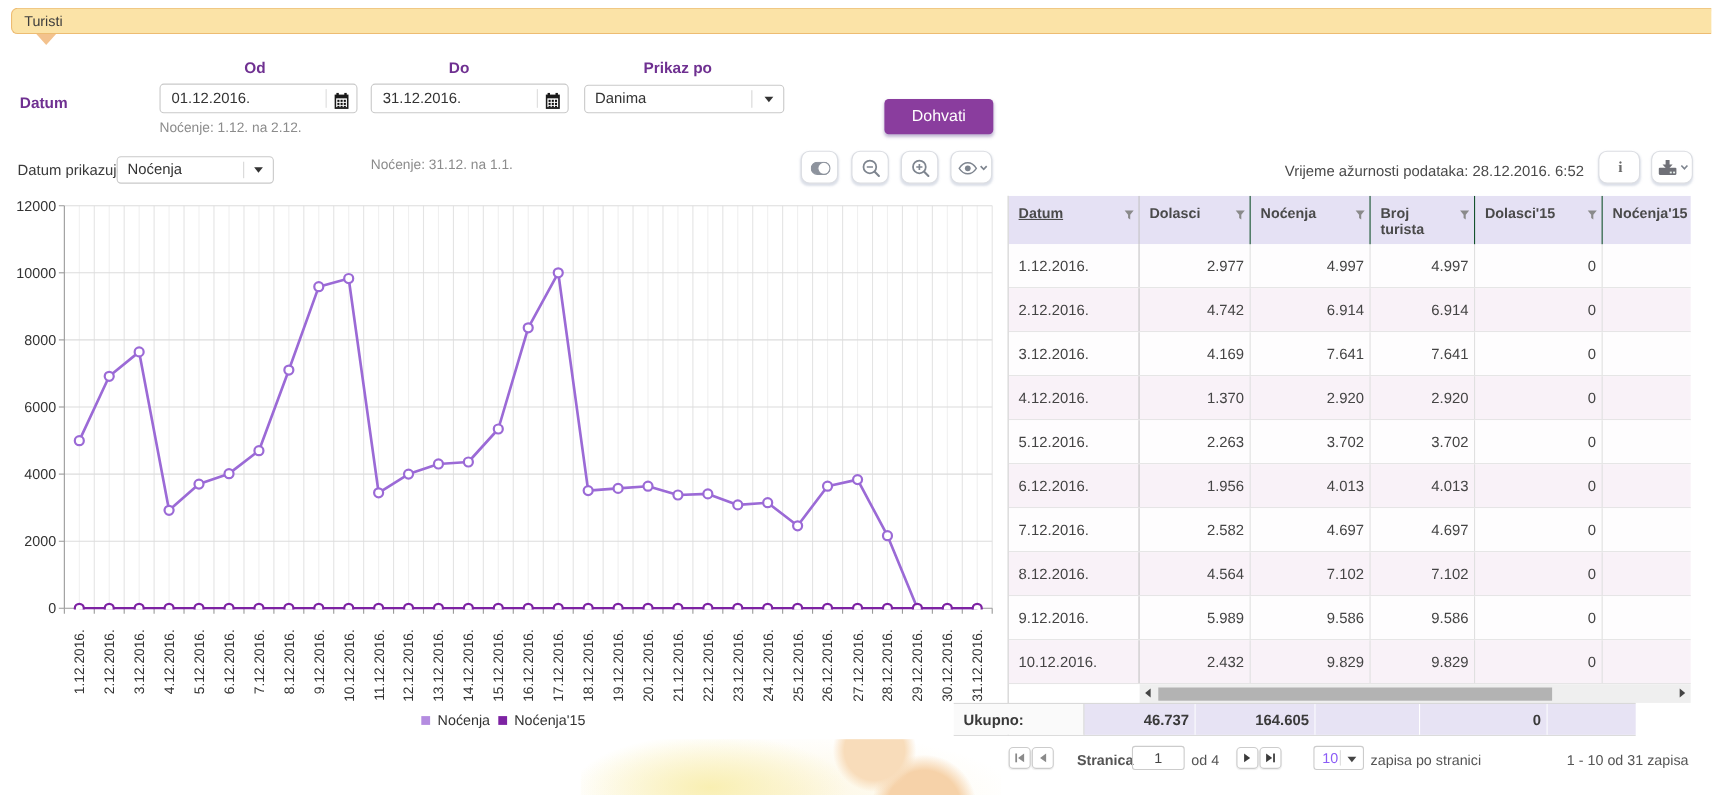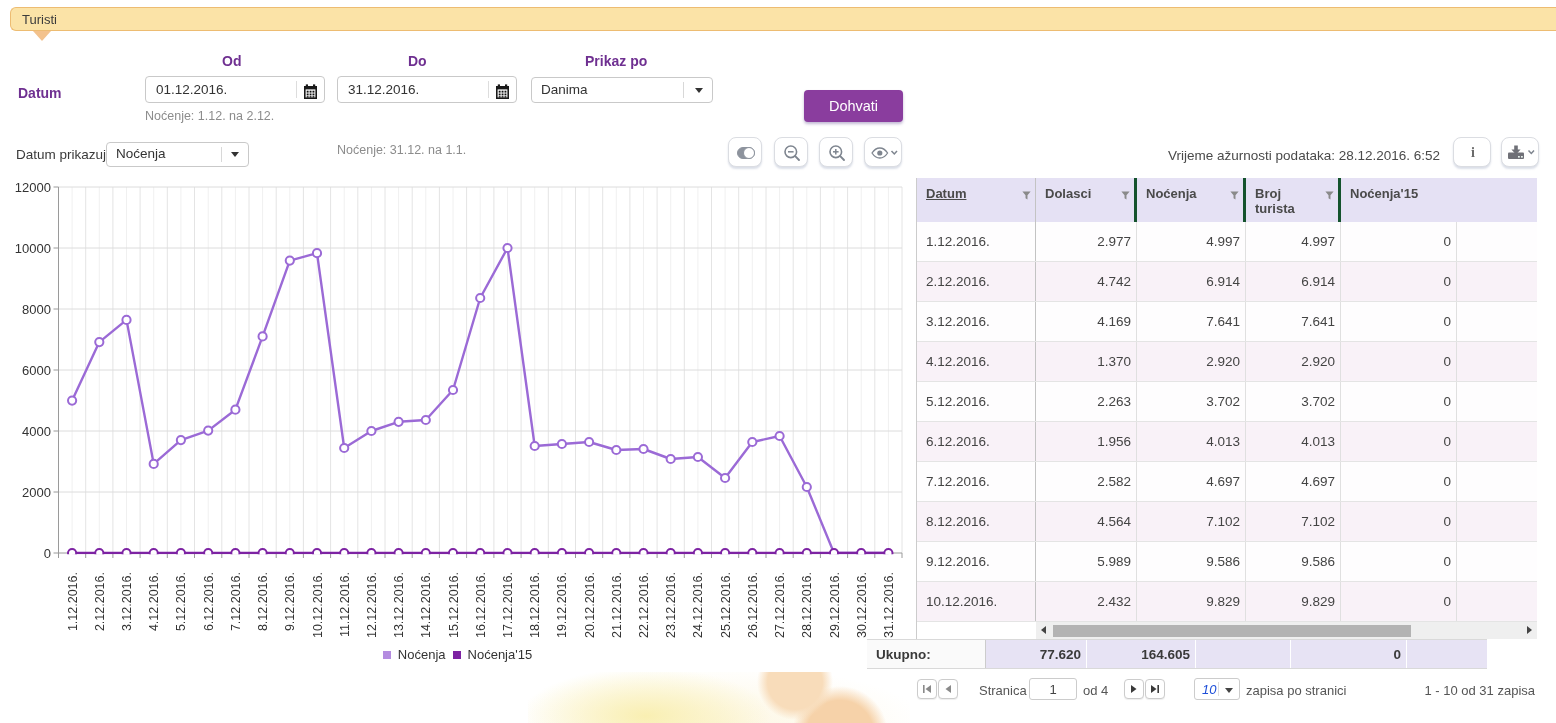--- a/index.html
+++ b/index.html
@@ -23,21 +23,21 @@
 .tbtn { background:#fff; border:1px solid #dbdde2; border-radius:8px; box-shadow:0 2px 2px rgba(175,185,205,.45); height:30px; }
 
 .graflabel { left:16px; top:147px; font-size:13.5px; color:#3a3a3a; }
 .vrijeme { top:148px; left:1040px; width:400px; text-align:right; font-size:13.5px; color:#4a4a4a; }
 
 .legend { top:647px; left:0; width:915px; text-align:center; font-size:13px; color:#333; }
 .legend .sq { display:inline-block; width:8px; height:8px; margin:0 7px 0 7px; }
 
 #grid { left:917px; top:178px; width:620px; overflow:hidden; }
 .thead { display:flex; width:650px; height:44px; background:#e5e1f4; font-weight:bold; font-size:13px; color:#4a4a4a; }
-.th { position:relative; padding:8px 22px 0 9px; border-right:3px solid #14532d; line-height:15px; }
+.th { position:relative; padding:8px 22px 0 9px; border-right:1px solid #14532d; line-height:15px; }
 .th.last { border-right:none; }
 .tr { display:flex; width:650px; height:40px; background:#fefdfe; border-bottom:1px solid #e4e4e4; font-size:13.5px; color:#444; }
 .tr.alt { background:#f9f2f8; }
 .td { padding:12px 5px 0 9px; border-right:1px solid #e0e0e0; overflow:hidden; white-space:nowrap; }
 .td.num { text-align:right; padding-right:5px; }
 .c0 { width:119px; border-right:1px solid #c3c3c3 !important; }
 .c1 { width:101px; } .c2 { width:109px; } .c3 { width:95px; } .c4 { width:116px; } .c5 { width:110px; border-right:none; }
 .filtic { position:absolute; right:4px; top:13px; }
 
 .scrollstrip { left:1036px; top:622px; width:501px; height:17px; background:#efefef; }
@@ -47,21 +47,21 @@
 .ukup { display:flex; left:867px; top:639px; width:620px; height:30px; font-weight:bold; font-size:13.5px; color:#3a3a3a; border-bottom:1px solid #d9d9d9; border-top:1px solid #d9d9d9; }
 .uc { padding-top:7px; background:#e7e3f4; border-right:1px solid #fff; }
 .uc.first { background:#fafafa; padding-left:9px; border-right:1px solid #ccc; }
 .uc.num { text-align:right; padding-right:5px; }
 
 .pager { left:917px; top:676px; width:620px; height:30px; font-size:13px; color:#555; }
 .pbtn { position:absolute; top:3px; width:20px; height:20px; background:#fff; border:1px solid #ccc; border-radius:4px; box-shadow:0 1px 1px rgba(0,0,0,.07); }
 .pbtn svg { position:absolute; left:4px; top:4px; }
 .ptxt { position:absolute; top:7px; }
 .pinput { position:absolute; left:112px; top:2px; width:48px; height:22px; border:1px solid #ccc; border-radius:3px; text-align:center; line-height:22px; color:#444; }
-.psel { position:absolute; left:277px; top:2px; width:46px; height:22px; border:1px solid #ccc; border-radius:3px; color:#1d4ed8;font-style:italic; }
+.psel { position:absolute; left:277px; top:2px; width:46px; height:22px; border:1px solid #ccc; border-radius:3px; color:#8b5cf6; }
 .psel .sep { position:absolute; right:20px; top:3px; bottom:3px; width:1px; background:#ddd; }
 .psel .arr { position:absolute; right:6px; top:9px; width:0; height:0; border-left:4.5px solid transparent; border-right:4.5px solid transparent; border-top:5.5px solid #444; }
 
 .band { left:528px; top:672px; width:382px; height:51px; overflow:hidden;
   background:
     radial-gradient(circle 38px at 267px 10px, #f8dcba 0%, #f8dcba 72%, rgba(248,220,186,0) 100%),
     radial-gradient(circle 48px at 312px 62px, #f6d2a9 0%, #f6d2a9 70%, rgba(246,210,169,0) 100%),
     radial-gradient(ellipse 160px 62px at 118px 44px, #f9efb2 0%, rgba(249,239,178,0) 78%),
     radial-gradient(ellipse 260px 70px at 190px 50px, #fdf7e3 0%, rgba(253,247,227,0) 80%);
 }
@@ -410,20 +410,23 @@
         </svg></div>
     <div class="th c1">Dolasci<svg class="filtic" width="9" height="9" viewBox="0 0 12 12">
           <path d="M0.5 0.5 H11.5 L7.3 5.5 V11.3 L4.7 9.6 V5.5 Z" fill="#8a8a8a"></path>
         </svg></div>
     <div class="th c2">Noćenja<svg class="filtic" width="9" height="9" viewBox="0 0 12 12">
           <path d="M0.5 0.5 H11.5 L7.3 5.5 V11.3 L4.7 9.6 V5.5 Z" fill="#8a8a8a"></path>
         </svg></div>
     <div class="th c3">Broj<br>turista<svg class="filtic" width="9" height="9" viewBox="0 0 12 12">
           <path d="M0.5 0.5 H11.5 L7.3 5.5 V11.3 L4.7 9.6 V5.5 Z" fill="#8a8a8a"></path>
         </svg></div>
+    <div class="th c4">Dolasci'15<svg class="filtic" width="9" height="9" viewBox="0 0 12 12">
+          <path d="M0.5 0.5 H11.5 L7.3 5.5 V11.3 L4.7 9.6 V5.5 Z" fill="#8a8a8a"></path>
+        </svg></div>
     <div class="th c5 last">Noćenja'15</div>
   </div>
 <div class="tr">
       <div class="td c0">1.12.2016.</div>
       <div class="td c1 num">2.977</div>
       <div class="td c2 num">4.997</div>
       <div class="td c3 num">4.997</div>
       <div class="td c4 num">0</div>
       <div class="td c5"></div>
     </div>
@@ -502,40 +505,40 @@
 </div>
 
 <div class="abs scrollstrip">
   <span class="sarr" style="left:5px;border-right:5px solid #444;"></span>
   <div class="sthumb"></div>
   <span class="sarr" style="right:5px;border-left:5px solid #444;"></span>
 </div>
 
 <div class="abs ukup">
   <div class="uc first" style="width:119px;">Ukupno:</div>
-  <div class="uc num" style="width:101px;">77.620</div>
+  <div class="uc num" style="width:101px;">46.737</div>
   <div class="uc num" style="width:109px;">164.605</div>
   <div class="uc" style="width:95px;"></div>
   <div class="uc num" style="width:116px;">0</div>
   <div class="uc" style="width:80px;border-right:none;"></div>
 </div>
 
 <div class="abs pager">
   <div class="pbtn" style="left:0;">
       <svg width="10" height="10" viewBox="0 0 10 10">
         <rect x="1" y="1" width="1.6" height="8" fill="#8a8a8a"></rect>
         <path d="M9 1 L3.5 5 L9 9 Z" fill="#8a8a8a"></path>
       </svg>
     </div>
   <div class="pbtn" style="left:21px;">
       <svg width="10" height="10" viewBox="0 0 10 10">
         <path d="M8 1 L2.5 5 L8 9 Z" fill="#8a8a8a"></path>
       </svg>
     </div>
-  <span class="ptxt" style="left:62px;">Stranica</span>
+  <span class="ptxt" style="left:62px;font-weight:bold;">Stranica</span>
   <div class="pinput">1</div>
   <span class="ptxt" style="left:166px;">od 4</span>
   <div class="pbtn" style="left:207px;">
       <svg width="10" height="10" viewBox="0 0 10 10">
         <path d="M2 1 L7.5 5 L2 9 Z" fill="#3a3a3a"></path>
       </svg>
     </div>
   <div class="pbtn" style="left:228px;">
       <svg width="10" height="10" viewBox="0 0 10 10">
         <path d="M1 1 L6.5 5 L1 9 Z" fill="#3a3a3a"></path>

